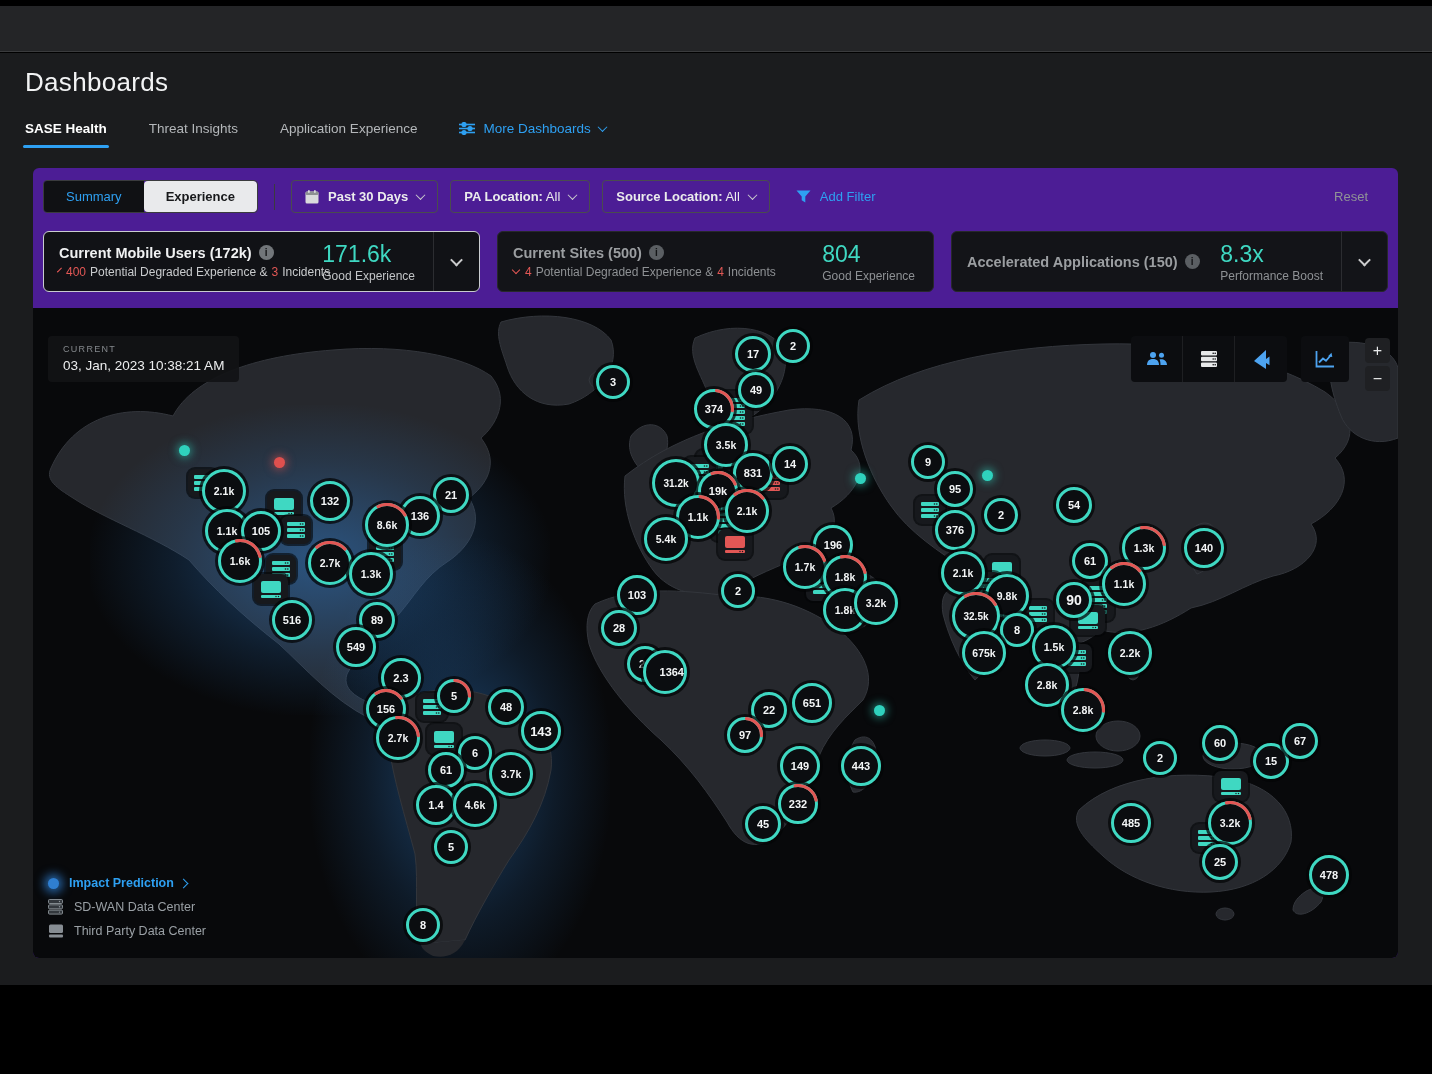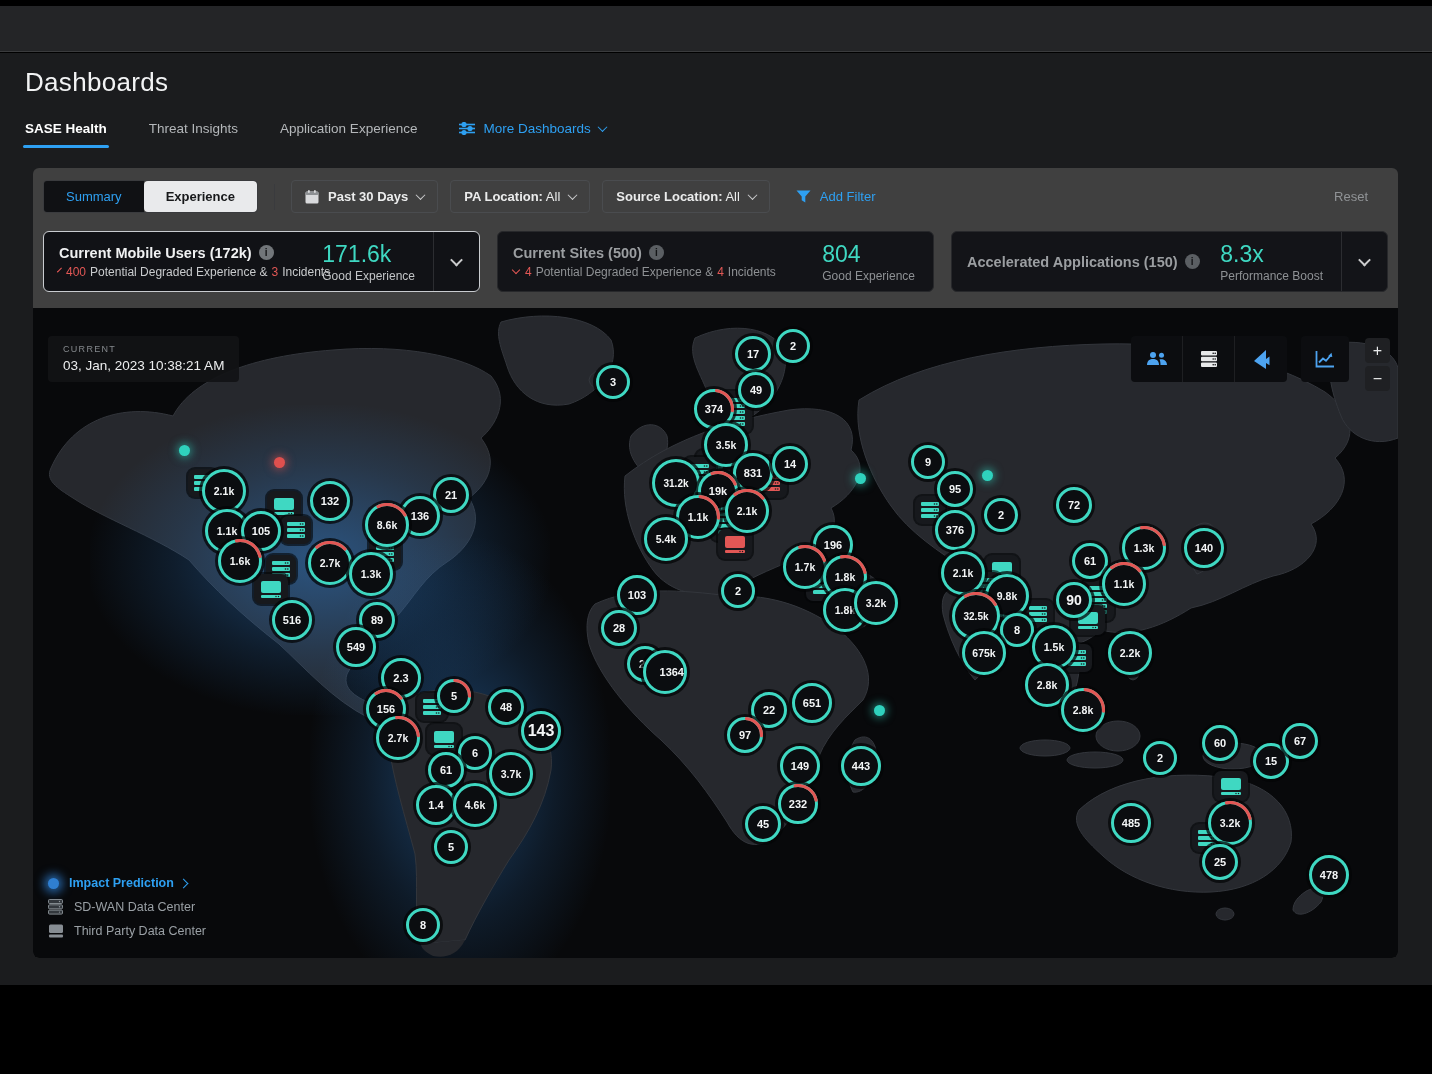--- a/index.html
+++ b/index.html
@@ -10,21 +10,21 @@
   .page-title { position:absolute; left:25px; top:14px; font-size:26px; font-weight:500; color:#f2f3f4; letter-spacing:.3px; }
   .tabs { position:absolute; left:25px; top:68px; display:flex; align-items:center; gap:42px; }
   .tab { font-size:13.5px; color:#b4b7ba; cursor:pointer; position:relative; padding-bottom:12px; }
   .tab.active { color:#fff; font-weight:bold; }
   .tab.active::after { content:""; position:absolute; left:-2px; right:-2px; bottom:0; height:3.5px; background:#2ea0f2; border-radius:2px; }
   .more-dash { display:flex; align-items:center; gap:8px; color:#2ea0f2; font-size:13.5px; cursor:pointer; padding-bottom:12px; }
   .chev { display:inline-block; width:7px; height:7px; border-right:1.6px solid #cbcccd; border-bottom:1.6px solid #cbcccd; transform:rotate(45deg) translate(-1px,-1px); }
   .chev.blue { border-color:#2ea0f2; }
   .chev.big { width:9px; height:9px; border-width:2px; }
 
-  .panel { position:absolute; left:33px; top:115px; width:1365px; height:790px; background:#404040; border-radius:6px; }
+  .panel { position:absolute; left:33px; top:115px; width:1365px; height:790px; background:#4c1d95; border-radius:6px; }
 
   
   .filterbar { display:flex; align-items:center; height:57px; padding:0 14px 0 10px; gap:12px; }
   .toggle { display:flex; border:1px solid #3a3b3e; border-radius:4px; overflow:hidden; height:33px; }
   .toggle .opt { padding:0 22px; line-height:31px; font-size:13px; cursor:pointer; }
   .opt-summary { color:#2ea0f2; background:#101114; }
   .opt-exp { color:#17181a; background:#e9eaec; font-weight:bold; border-radius:4px; }
   .vsep { width:1px; height:26px; background:#3a3b3e; margin:0 4px; }
   .dropdown { display:flex; align-items:center; gap:9px; height:33px; padding:0 13px; border:1px solid #4a4c4f; border-radius:4px; color:#ebecec; font-size:13px; cursor:pointer; background:transparent; }
   .dropdown b { font-weight:bold; }
@@ -632,21 +632,21 @@
           </div>
           <div class="badge" style="left: 333px; top: 381px; width: 40px; height: 40px; font-size: 11px;">
             <svg width="40" height="40" style="position:absolute;left:-3px;top:-3px">
               <circle cx="20" cy="20" r="18.5" fill="none" stroke="#e25755" stroke-width="3.2" stroke-linecap="round" stroke-dasharray="27.89734276387736 116.23892818282235" transform="rotate(-123 20 20)"></circle>
             </svg>
             <span>156</span>
           </div>
           <div class="badge" style="left: 455px; top: 381px; width: 36px; height: 36px; font-size: 11px;">
             <span>48</span>
           </div>
-          <div class="badge" style="left: 488px; top: 403px; width: 40px; height: 40px; font-size: 16px;">
+          <div class="badge" style="left: 488px; top: 403px; width: 40px; height: 40px; font-size: 13px;">
             <span>143</span>
           </div>
           <div class="badge" style="left: 343px; top: 408px; width: 44px; height: 44px; font-size: 10.5px;">
             <svg width="44" height="44" style="position:absolute;left:-3px;top:-3px">
               <circle cx="22" cy="22" r="20.5" fill="none" stroke="#e25755" stroke-width="3.2" stroke-linecap="round" stroke-dasharray="30.91327171132356 128.8052987971815" transform="rotate(-94 22 22)"></circle>
             </svg>
             <span>2.7k</span>
           </div>
           <div class="badge" style="left: 425px; top: 428px; width: 34px; height: 34px; font-size: 11px;">
             <span>6</span>
@@ -783,21 +783,21 @@
           <div class="badge" style="left: 712px; top: 498px; width: 36px; height: 36px; font-size: 11px;">
             <span>45</span>
           </div>
           <div class="badge" style="left: 878px; top: 137px; width: 34px; height: 34px; font-size: 11px;">
             <span>9</span>
           </div>
           <div class="badge" style="left: 904px; top: 163px; width: 36px; height: 36px; font-size: 11px;">
             <span>95</span>
           </div>
           <div class="badge" style="left: 1023px; top: 179px; width: 36px; height: 36px; font-size: 11px;">
-            <span>72</span>
+            <span>54</span>
           </div>
           <div class="badge" style="left: 951px; top: 190px; width: 34px; height: 34px; font-size: 11px;">
             <span>2</span>
           </div>
           <div class="badge" style="left: 902px; top: 202px; width: 40px; height: 40px; font-size: 11px;">
             <span>376</span>
           </div>
           <div class="badge" style="left: 1089px; top: 218px; width: 44px; height: 44px; font-size: 10.5px;">
             <svg width="44" height="44" style="position:absolute;left:-3px;top:-3px">
               <circle cx="22" cy="22" r="20.5" fill="none" stroke="#e25755" stroke-width="3.2" stroke-linecap="round" stroke-dasharray="30.91327171132356 128.8052987971815" transform="rotate(-97 22 22)"></circle>

